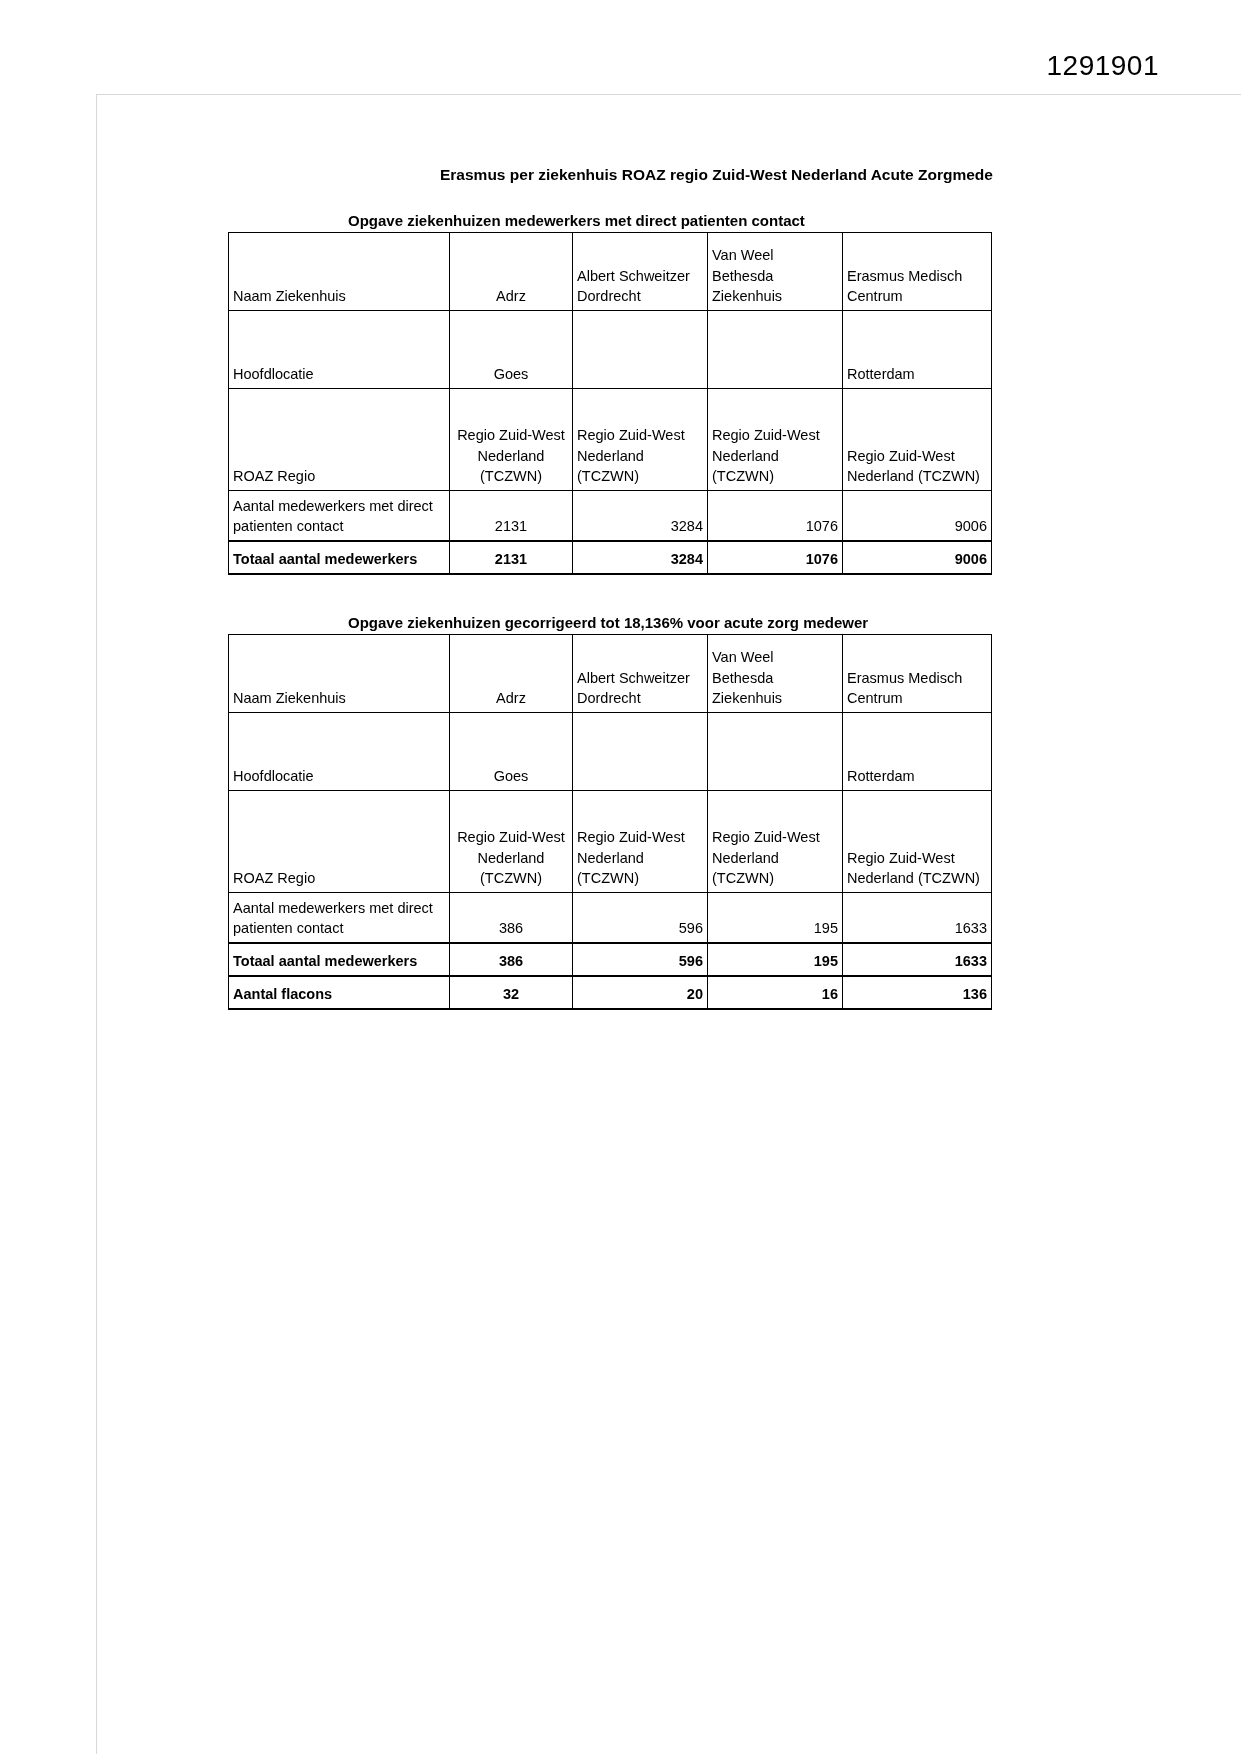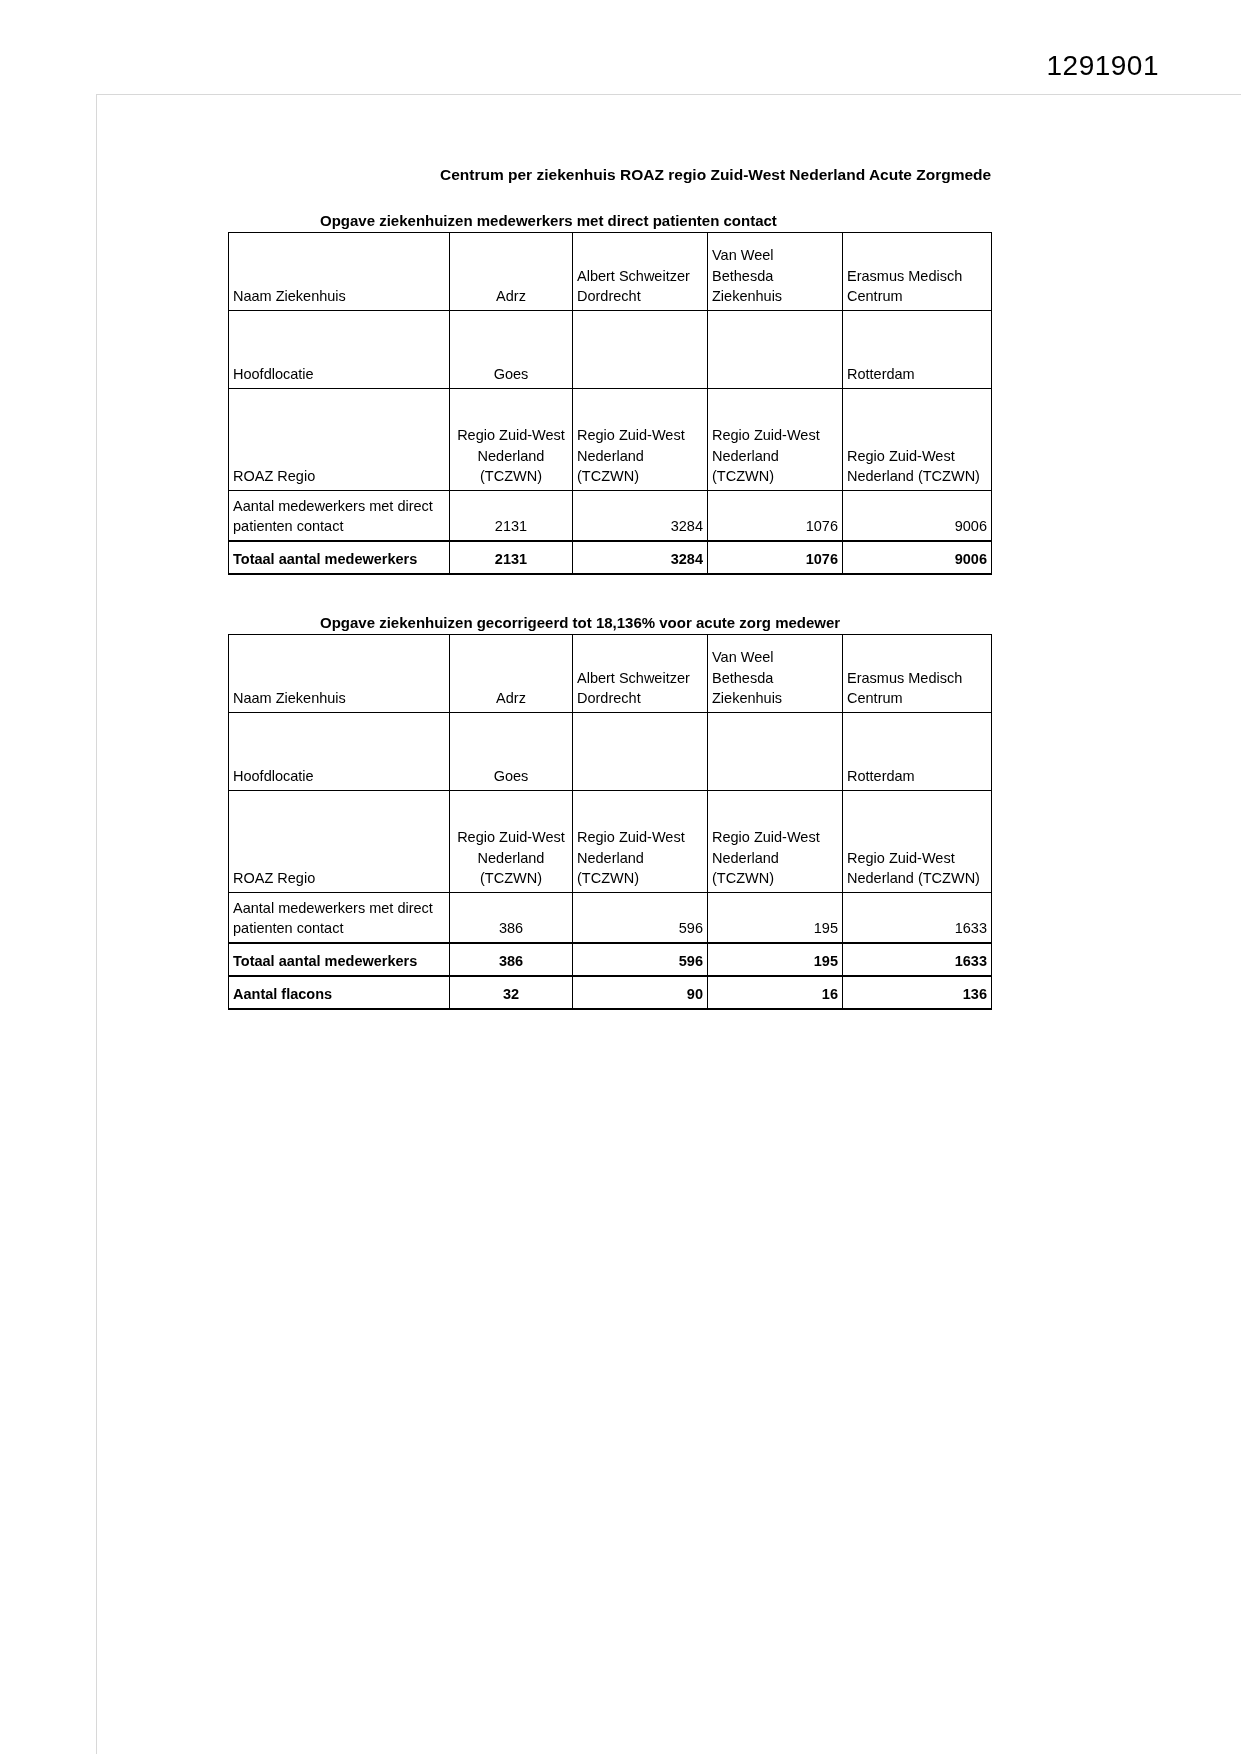--- a/index.html
+++ b/index.html
@@ -56,21 +56,21 @@
 
   .block {
     position: absolute;
     left: 228px;
     width: 718px;
   }
 
   .block-title {
     font-size: 15px;
     font-weight: bold;
-    margin-left: 92px;
+    margin-left: 120px;
     margin-bottom: 3px;
     white-space: nowrap;
   }
 
   table.sheet {
     border-collapse: collapse;
     table-layout: fixed;
     width: 718px;
     font-size: 14.5px;
   }
@@ -108,21 +108,21 @@
 </style>
 </head>
 <body>
 
 <div class="page-edge"></div>
 
 <div class="doc-id">1291901</div>
 
 <div class="content">
 
-  <div class="main-title">Centrum per ziekenhuis ROAZ regio Zuid-West Nederland Acute Zorgmede</div>
+  <div class="main-title">Erasmus per ziekenhuis ROAZ regio Zuid-West Nederland Acute Zorgmede</div>
 
   <div class="block" style="top: 212px;">
     <div class="block-title">Opgave ziekenhuizen medewerkers met direct patienten contact</div>
     <table class="sheet">
       <tbody>
           <tr class="header-row">
         <td class="lbl">Naam Ziekenhuis</td>
         <td class="c1 cell-multiline">Adrz</td>
         <td class="c2 cell-multiline">Albert Schweitzer Dordrecht</td>
         <td class="c3 cell-multiline">Van Weel Bethesda Ziekenhuis</td>
@@ -195,21 +195,21 @@
       <tr class="total-row">
         <td class="lbl bold">Totaal aantal medewerkers</td>
         <td class="c1 num bold">386</td>
         <td class="c2 num bold">596</td>
         <td class="c3 num bold">195</td>
         <td class="c4 num bold">1633</td>
       </tr>
       <tr class="flacon-row">
         <td class="lbl bold">Aantal flacons</td>
         <td class="c1 num bold">32</td>
-        <td class="c2 num bold">90</td>
+        <td class="c2 num bold">20</td>
         <td class="c3 num bold">16</td>
         <td class="c4 num bold">136</td>
       </tr>
     </tbody>
       </table>
   </div>
 
 </div>
 
 </body></html>

